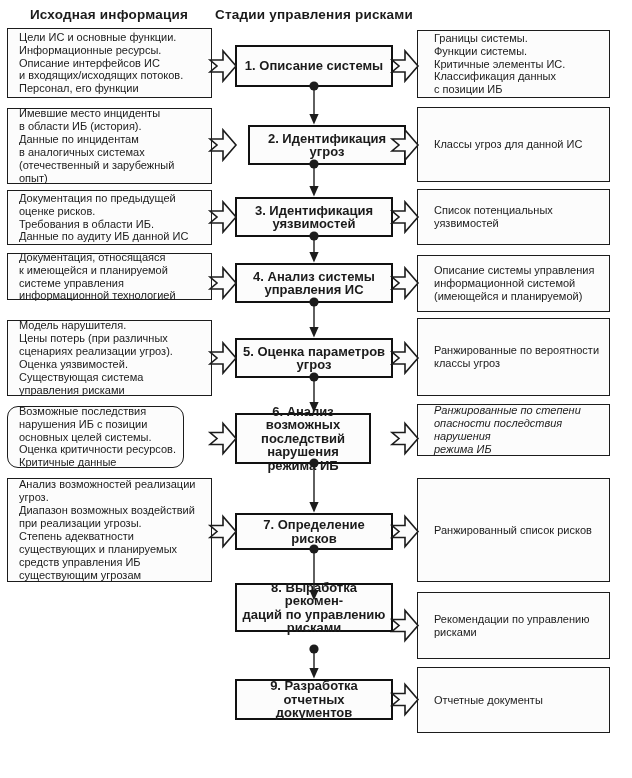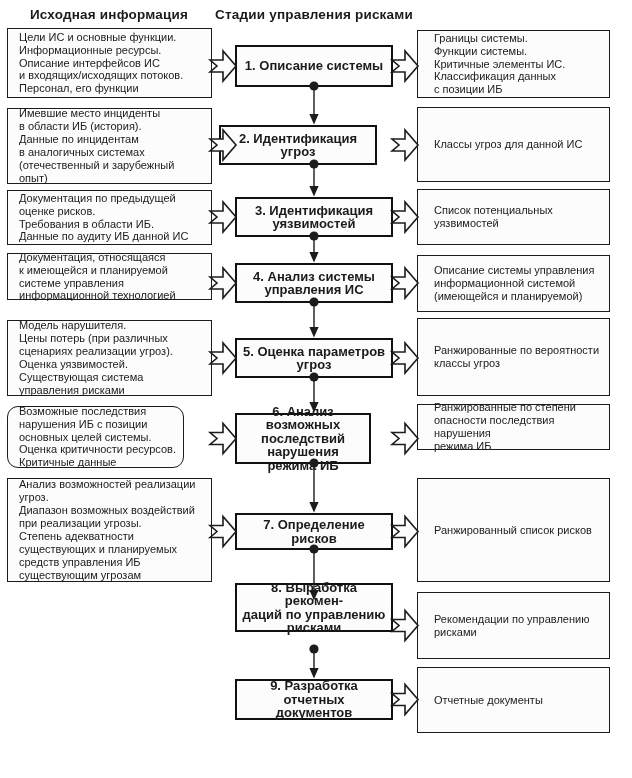--- a/index.html
+++ b/index.html
@@ -91,21 +91,21 @@
 с позиции ИБ</span>
       </div>
       <div class="box io-box input-box" style="left: 7px; top: 108px; width: 205px; height: 76px;">
         <span class="box-text">Имевшие место инциденты
 в области ИБ (история).
 Данные по инцидентам
 в аналогичных системах
 (отечественный и зарубежный
 опыт)</span>
       </div>
-      <div class="box stage-box" style="left: 219px; top: 125px; width: 158px; height: 40px;">
+      <div class="box stage-box" style="left: 248px; top: 125px; width: 158px; height: 40px;">
         <span class="box-text">2. Идентификация угроз</span>
       </div>
       <div class="box io-box output-box" style="left: 417px; top: 107px; width: 193px; height: 75px;">
         <span class="box-text">Классы угроз для данной ИС</span>
       </div>
       <div class="box io-box input-box" style="left: 7px; top: 190px; width: 205px; height: 55px;">
         <span class="box-text">Документация по предыдущей
 оценке рисков.
 Требования в области ИБ.
 Данные по аудиту ИБ данной ИС</span>
@@ -154,21 +154,21 @@
 нарушения ИБ с позиции
 основных целей системы.
 Оценка критичности ресурсов.
 Критичные данные</span>
       </div>
       <div class="box stage-box" style="left: 235px; top: 413px; width: 136px; height: 51px;">
         <span class="box-text">6. Анализ возможных
 последствий нарушения
 режима ИБ</span>
       </div>
-      <div class="box io-box output-box" style="left: 417px; top: 404px; width: 193px; height: 46px;">
+      <div class="box io-box output-box" style="left: 417px; top: 404px; width: 193px; height: 52px; font-style: italic;">
         <span class="box-text">Ранжированные по степени
 опасности последствия
 нарушения
 режима ИБ</span>
       </div>
       <div class="box io-box input-box" style="left: 7px; top: 478px; width: 205px; height: 104px;">
         <span class="box-text">Анализ возможностей реализации
 угроз.
 Диапазон возможных воздействий
 при реализации угрозы.

